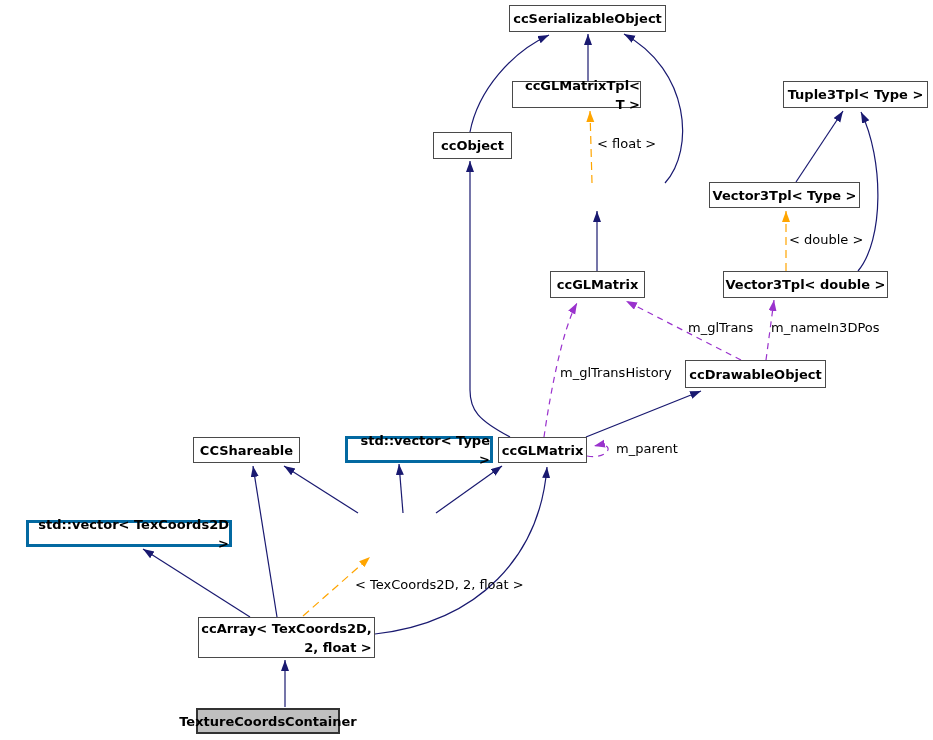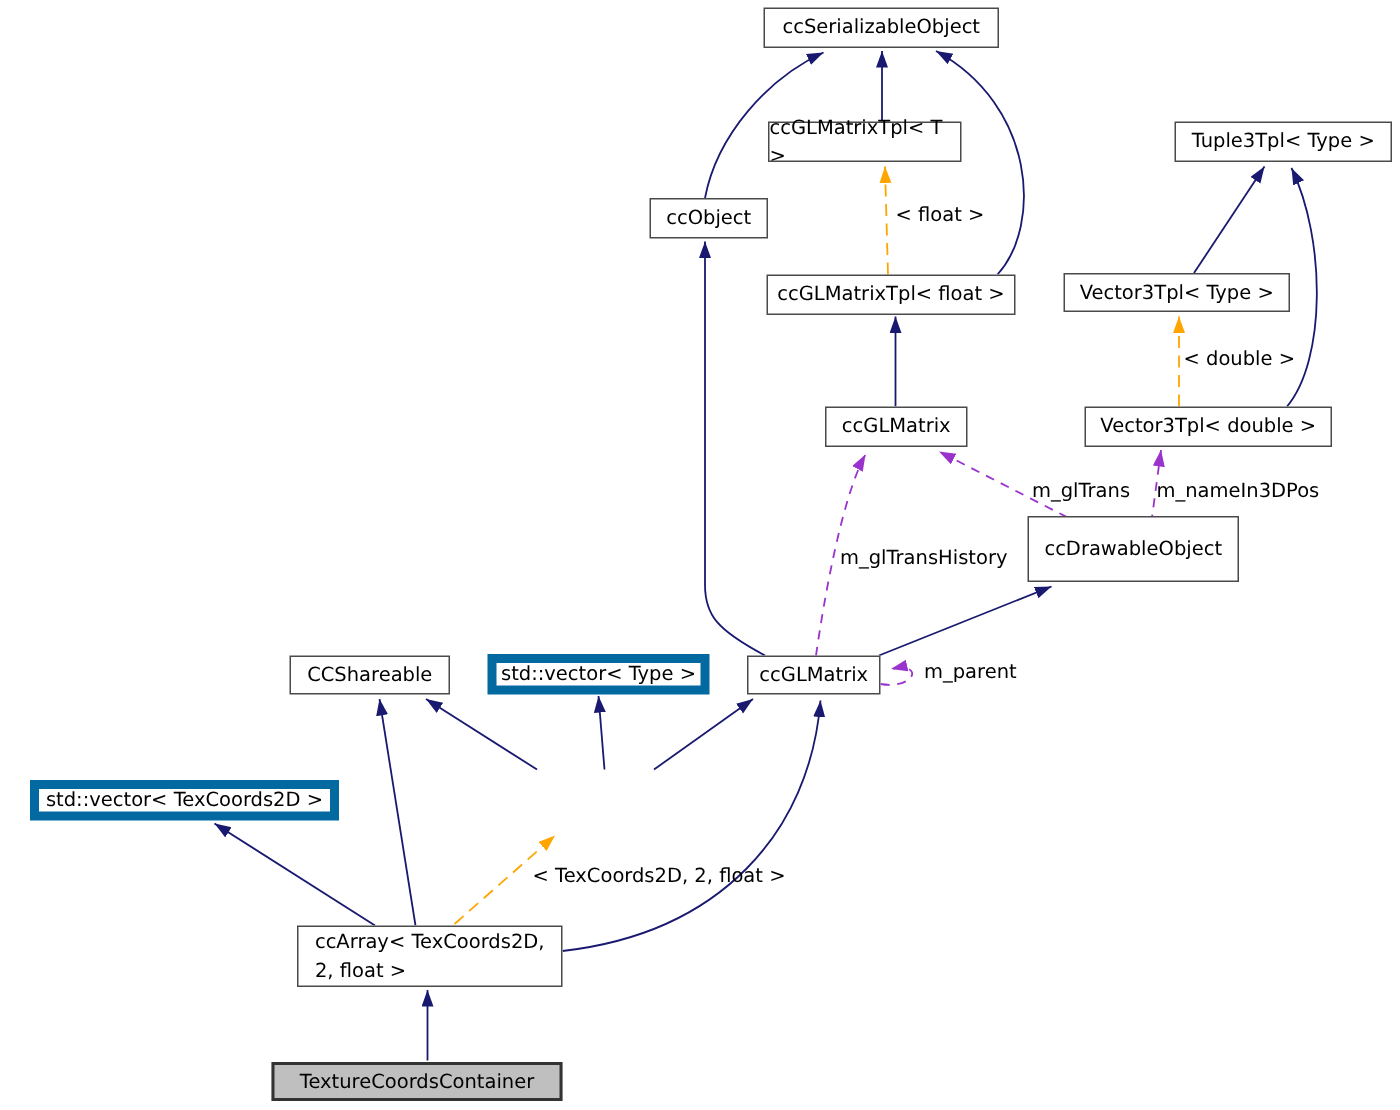--- a/index.html
+++ b/index.html
@@ -8,23 +8,23 @@
     font-family:"DejaVu Sans","Liberation Sans",sans-serif;
     font-size:13px;color:#000;overflow:hidden;
   }
   .edges{position:absolute;left:0;top:0;width:933px;height:740px;}
   .e-inh{stroke:#191970;fill:none;stroke-width:1.2;}
   .e-tpl{stroke:#ffa500;fill:none;stroke-width:1.2;stroke-dasharray:8 5;}
   .e-use{stroke:#9a32cd;fill:none;stroke-width:1.2;stroke-dasharray:6 5;}
   .node{
     position:absolute;box-sizing:border-box;background:#ffffff;
     border:1.5px solid #4a4a4a;display:flex;align-items:center;justify-content:center;
-    text-align:left;line-height:19px;white-space:pre-line;
+    text-align:right;line-height:19px;white-space:pre-line;font-weight:bold;
   }
-  .node.undoc{border:6px solid #0369a1;}
+  .node.undoc{border:3px solid #0369a1;margin-left:20px;}
   .node.selected{background:#bfbfbf;border:2px solid #333333;}
   .edge-label{position:absolute;white-space:nowrap;line-height:15px;}
 </style>
 </head>
 <body>
 
 <div class="canvas">
 
   <svg class="edges" width="933" height="740" viewBox="0 0 933 740">
     <defs>
@@ -62,32 +62,31 @@
     <path class="e-use" marker-end="url(#ah-use)" d="M 741,360 L 626,301"></path>
     <path class="e-use" marker-end="url(#ah-use)" d="M 766,360 L 774,300"></path>
     <path class="e-use" marker-end="url(#ah-use)" d="M 544,437 C 550,395 562,330 577,303"></path>
     <path class="e-use" marker-end="url(#ah-use)" d="M 587,456 C 610,460 617,441 594,446"></path>
   </svg>
 
   <div class="node" style="left:509px;top:5px;width:157px;height:27px">ccSerializableObject</div>
   <div class="node" style="left:512px;top:81px;width:129px;height:27px">ccGLMatrixTpl&lt; T &gt;</div>
   <div class="node" style="left:783px;top:81px;width:145px;height:27px">Tuple3Tpl&lt; Type &gt;</div>
   <div class="node" style="left:433px;top:132px;width:79px;height:27px">ccObject</div>
-  <div class="node" style="left:511px;top:183px;width:166px;height:27px">ccGLMatrixTpl&lt; float &gt;</div>
   <div class="node" style="left:709px;top:182px;width:151px;height:26px">Vector3Tpl&lt; Type &gt;</div>
   <div class="node" style="left:550px;top:271px;width:95px;height:27px">ccGLMatrix</div>
   <div class="node" style="left:723px;top:271px;width:165px;height:27px">Vector3Tpl&lt; double &gt;</div>
-  <div class="node" style="left:685px;top:344px;width:141px;height:44px">ccDrawableObject</div>
+  <div class="node" style="left:685px;top:360px;width:141px;height:28px">ccDrawableObject</div>
   <div class="node" style="left:193px;top:437px;width:107px;height:26px">CCShareable</div>
   <div class="node undoc" style="left:325px;top:436px;width:148px;height:27px">std::vector&lt; Type &gt;</div>
   <div class="node" style="left:498px;top:437px;width:89px;height:26px">ccGLMatrix</div>
-  <div class="node undoc" style="left:20px;top:520px;width:206px;height:27px">std::vector&lt; TexCoords2D &gt;</div>
+  <div class="node undoc" style="left:6px;top:520px;width:206px;height:27px">std::vector&lt; TexCoords2D &gt;</div>
   <div class="node" style="left:198px;top:617px;width:177px;height:41px">ccArray&lt; TexCoords2D,
 2, float &gt;</div>
-  <div class="node selected" style="left:181px;top:708px;width:194px;height:26px">TextureCoordsContainer</div>
+  <div class="node selected" style="left:196px;top:708px;width:144px;height:26px">TextureCoordsContainer</div>
 
   <div class="edge-label" style="left:597px;top:136px">&lt; float &gt;</div>
   <div class="edge-label" style="left:789px;top:232px">&lt; double &gt;</div>
   <div class="edge-label" style="left:355px;top:577px">&lt; TexCoords2D, 2, float &gt;</div>
   <div class="edge-label" style="left:688px;top:320px">m_glTrans</div>
   <div class="edge-label" style="left:771px;top:320px">m_nameIn3DPos</div>
   <div class="edge-label" style="left:560px;top:365px">m_glTransHistory</div>
   <div class="edge-label" style="left:616px;top:441px">m_parent</div>
 
 </div>

